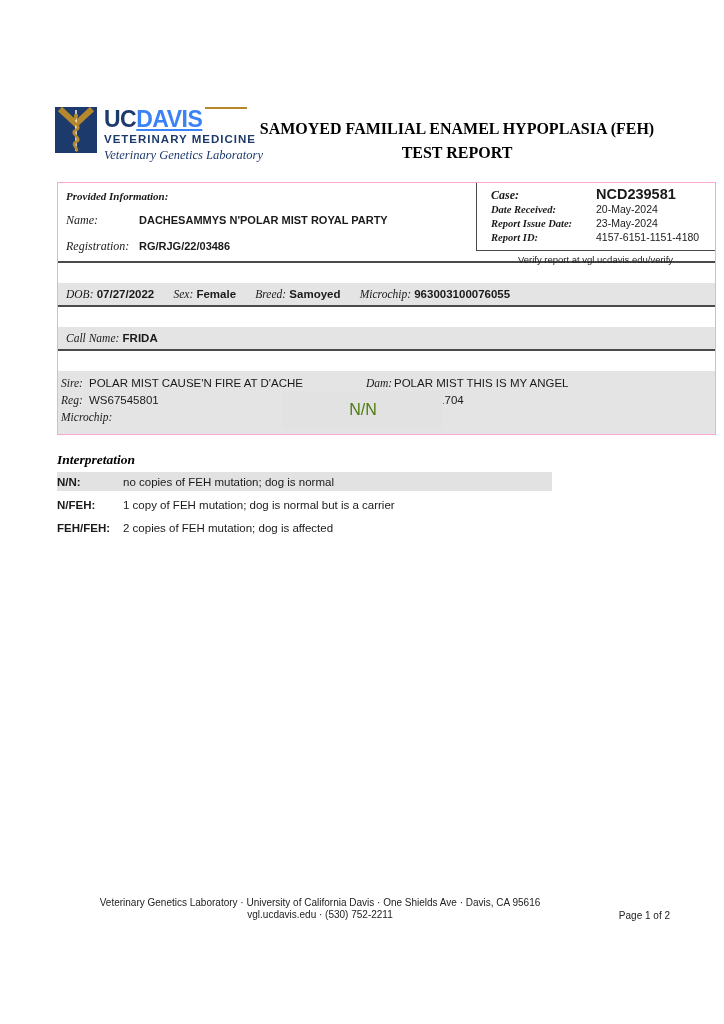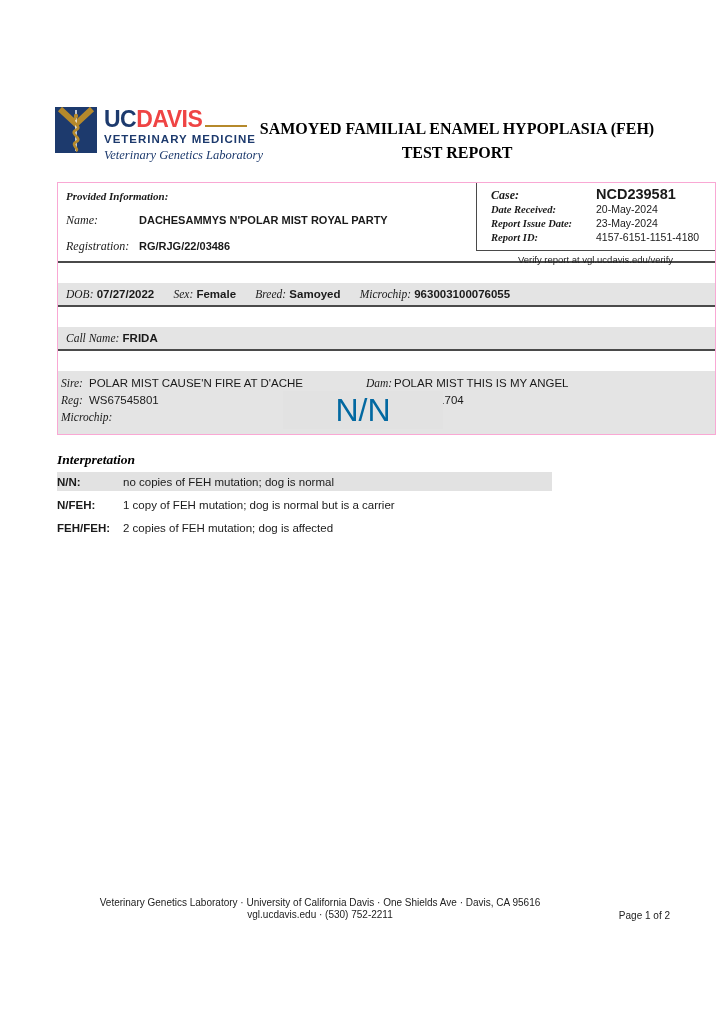--- a/index.html
+++ b/index.html
@@ -5,23 +5,23 @@
   * { margin:0; padding:0; box-sizing:border-box; }
   html,body { background:#ffffff; }
   body { width:724px; height:1024px; font-family:"Liberation Sans", sans-serif; color:#1a1a1a; }
   .page { position:relative; width:724px; height:1024px; background:#ffffff; overflow:hidden; }
 
   
   .header { position:absolute; top:107px; left:55px; width:612px; display:flex; }
   .logo { display:flex; align-items:flex-start; width:192px; }
   .logo-mark { flex:0 0 auto; display:block; }
   .logo-text { margin-left:7px; width:143px; }
-  .logo-row1 { display:flex; align-items:flex-end; font-weight:bold; font-size:23px; letter-spacing:-0.5px; line-height:24px; }
+  .logo-row1 { display:flex; align-items:flex-start; font-weight:bold; font-size:23px; letter-spacing:-0.5px; line-height:24px; }
   .uc { color:#1d3a6d; }
-  .davis { color:#ef4444; }
+  .davis { color:#3b82f6;text-decoration:underline; }
   .gold-rule { flex:1; border-bottom:2px solid #b5892b; margin:0 0 4px 3px; }
   .logo-row2 { color:#1d3a6d; font-weight:bold; font-size:11.5px; letter-spacing:1px; line-height:14px; margin-top:1px; white-space:nowrap; }
   .logo-row3 { color:#1d3a6d; font-family:"Liberation Serif", serif; font-style:italic; font-size:12.5px; line-height:15px; margin-top:2px; white-space:nowrap; }
 
   .titles { flex:1; text-align:center; padding-top:10px; font-family:"Liberation Serif", serif; font-weight:bold; font-size:16px; line-height:24px; color:#000; }
 
   
   .info-table { position:absolute; top:182px; left:57px; width:659px; border:1px solid #f9a8d4; background:#fff; font-size:11.5px; }
   .row1 { display:flex; height:80px; border-bottom:2px solid #4a4a4a; background:#fff; }
   .provided-cell { flex:1; padding:7px 8px; }
@@ -47,21 +47,21 @@
   .row-callname { padding:4px 8px; border-bottom:2px solid #4a4a4a; line-height:14px; }
   .row-parents { display:flex; padding:5px 6px 7px 3px; }
   .parent-col { width:305px; flex:0 0 auto; }
   .pkv { display:flex; align-items:baseline; margin-bottom:3px; line-height:14px; }
   .pkv .pk { font-family:"Liberation Serif", serif; font-style:italic; font-size:11.5px; min-width:28px; flex:0 0 auto; }
   .pkv .pv { font-size:11.5px; }
 
   
   .result-heading { position:absolute; top:370px; left:57px; width:610px; text-align:center; font-family:"Liberation Serif", serif; font-weight:bold; font-size:15.5px; color:#000; }
   .result-box { position:absolute; top:391px; left:283px; width:160px; height:38px; background:#e2e2e2; text-align:center; }
-  .result-box span { font-size:32px; line-height:38px; color:#0369a1; }
+  .result-box span { font-size:16px; line-height:38px; color:#4d7c0f; }
 
   
   .interp { position:absolute; top:452px; left:57px; width:610px; }
   .interp-heading { font-family:"Liberation Serif", serif; font-style:italic; font-weight:bold; font-size:13.5px; color:#000; margin-bottom:4px; }
   .interp-row { display:flex; align-items:center; height:19px; margin-bottom:4px; font-size:11.5px; }
   .interp-row.highlight { background:#e2e2e2; width:495px; }
   .interp-k { font-weight:bold; width:66px; flex:0 0 auto; }
 
   
   .footer-center { position:absolute; top:897px; left:0; width:640px; text-align:center; font-size:10px; line-height:12px; color:#222; }

